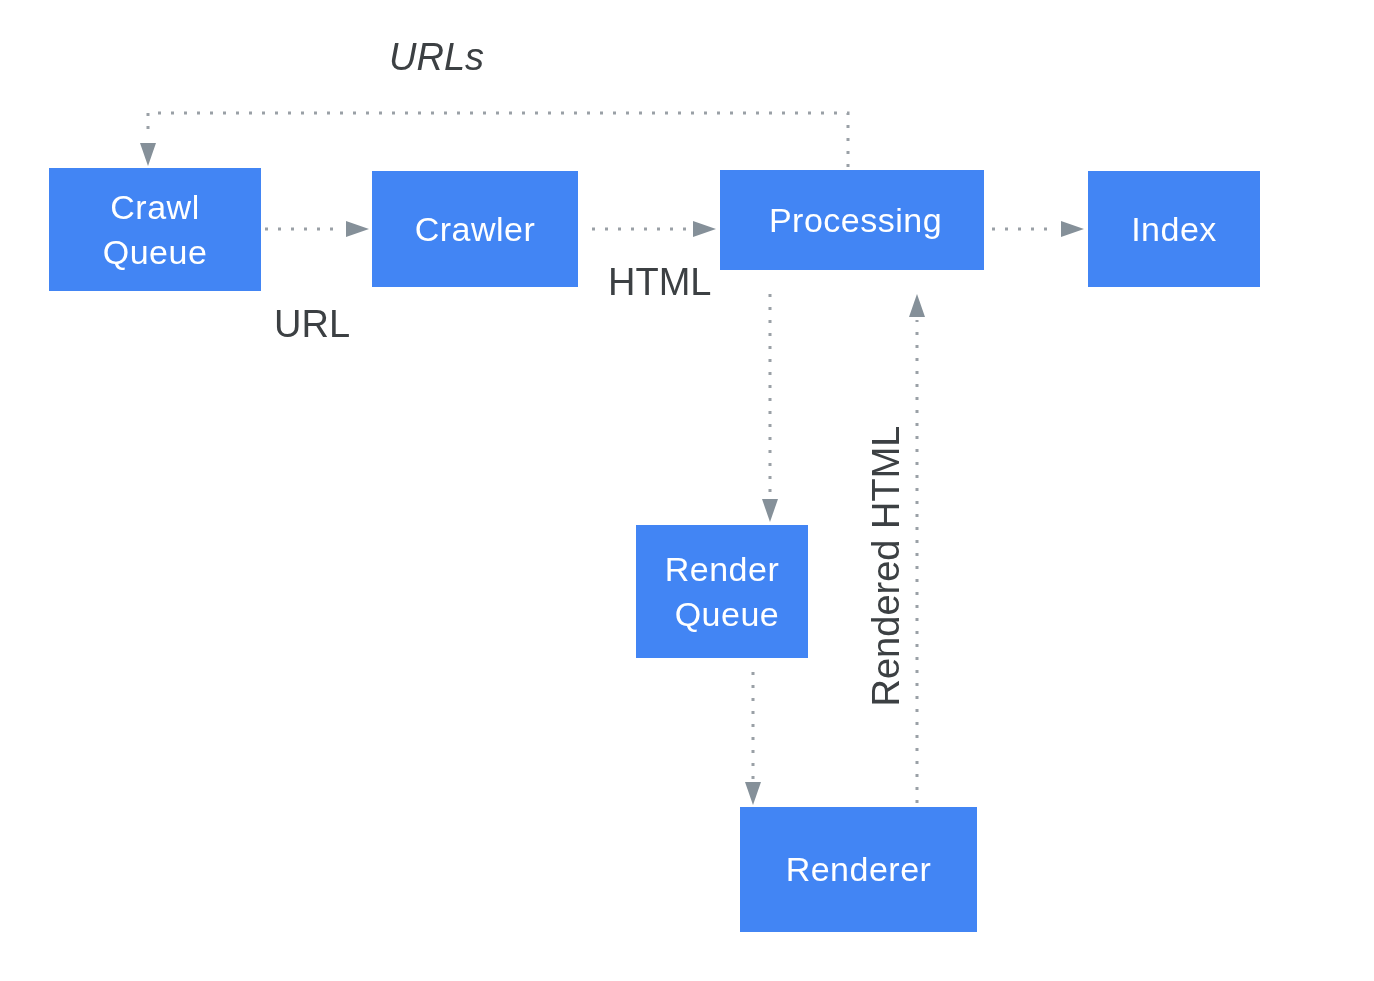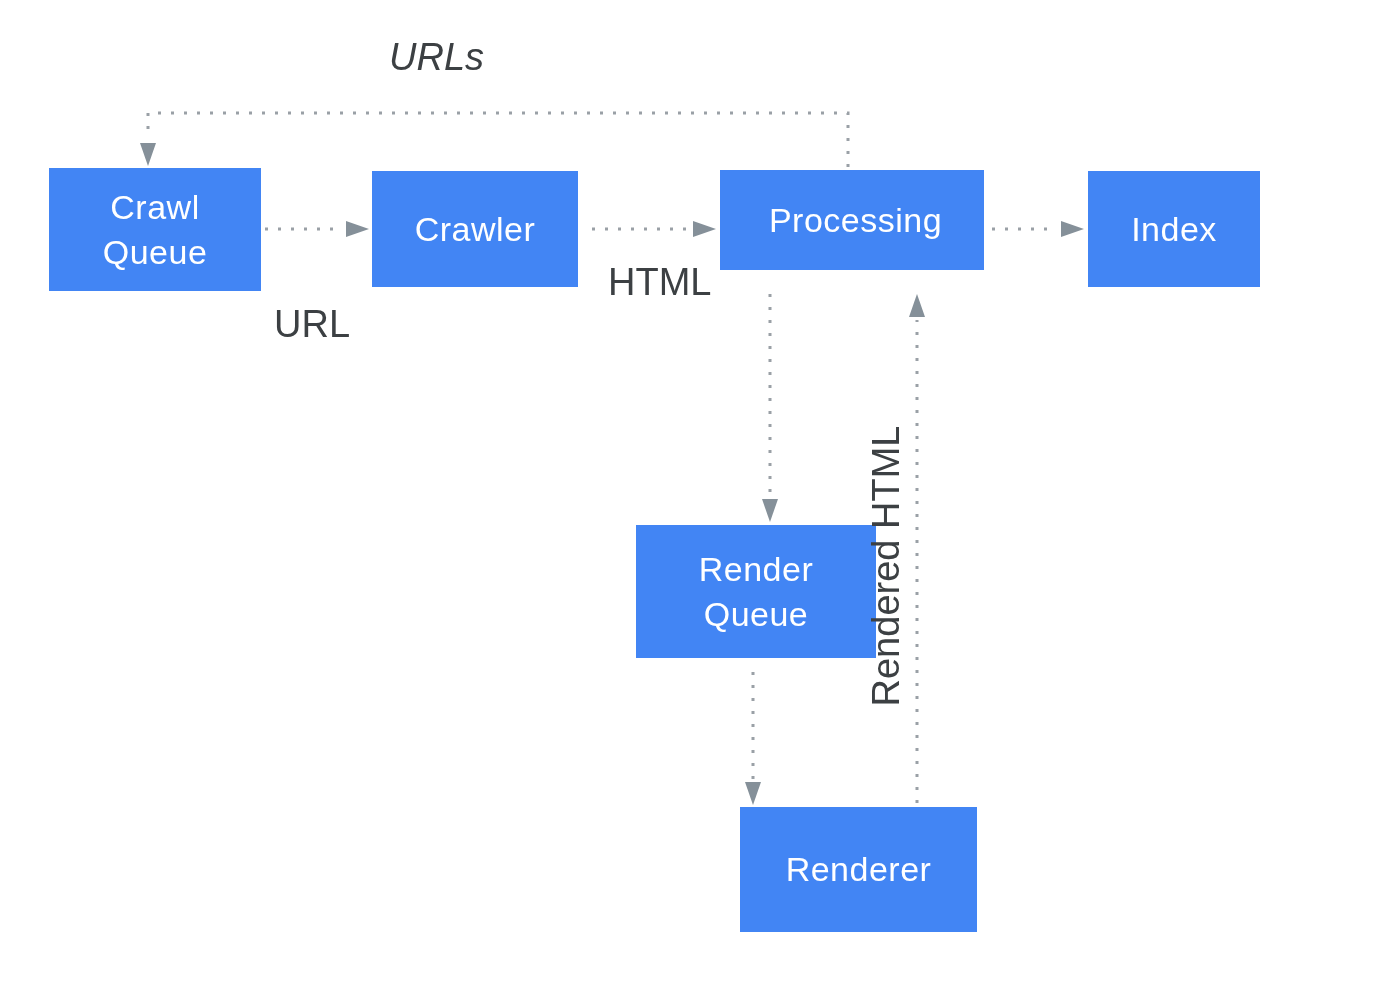--- a/index.html
+++ b/index.html
@@ -53,21 +53,21 @@
   }
   .stacked::after {
     transform: translate(14px, 13px);
     background: var(--stack_shadow_1, #bfd2f6);
     z-index: -1;
   }
   #node-crawl-queue  { left: 49px;  top: 168px; width: 212px; height: 123px; }
   #node-crawler      { left: 372px; top: 171px; width: 206px; height: 116px; }
   #node-processing   { left: 720px; top: 170px; width: 257px; height: 100px; padding-left: 7px; }
   #node-index        { left: 1088px; top: 171px; width: 172px; height: 116px; justify-content: center; }
-  #node-render-queue { left: 636px; top: 525px; width: 240px; height: 133px; }
+  #node-render-queue { left: 636px; top: 525px; width: 172px; height: 133px; text-align: right; }
   #node-renderer     { left: 728px; top: 807px; width: 237px; height: 125px; margin-left: 12px; }
   .edge-label {
     position: absolute;
     color: var(--label_text, #3c4043);
     font-size: 38px;
     font-weight: 500;
     white-space: nowrap;
   }
   #label-urls { left: 389px; top: 36px; font-style: italic; }
   #label-url  { left: 274px; top: 262px; margin-top: 41px; }

